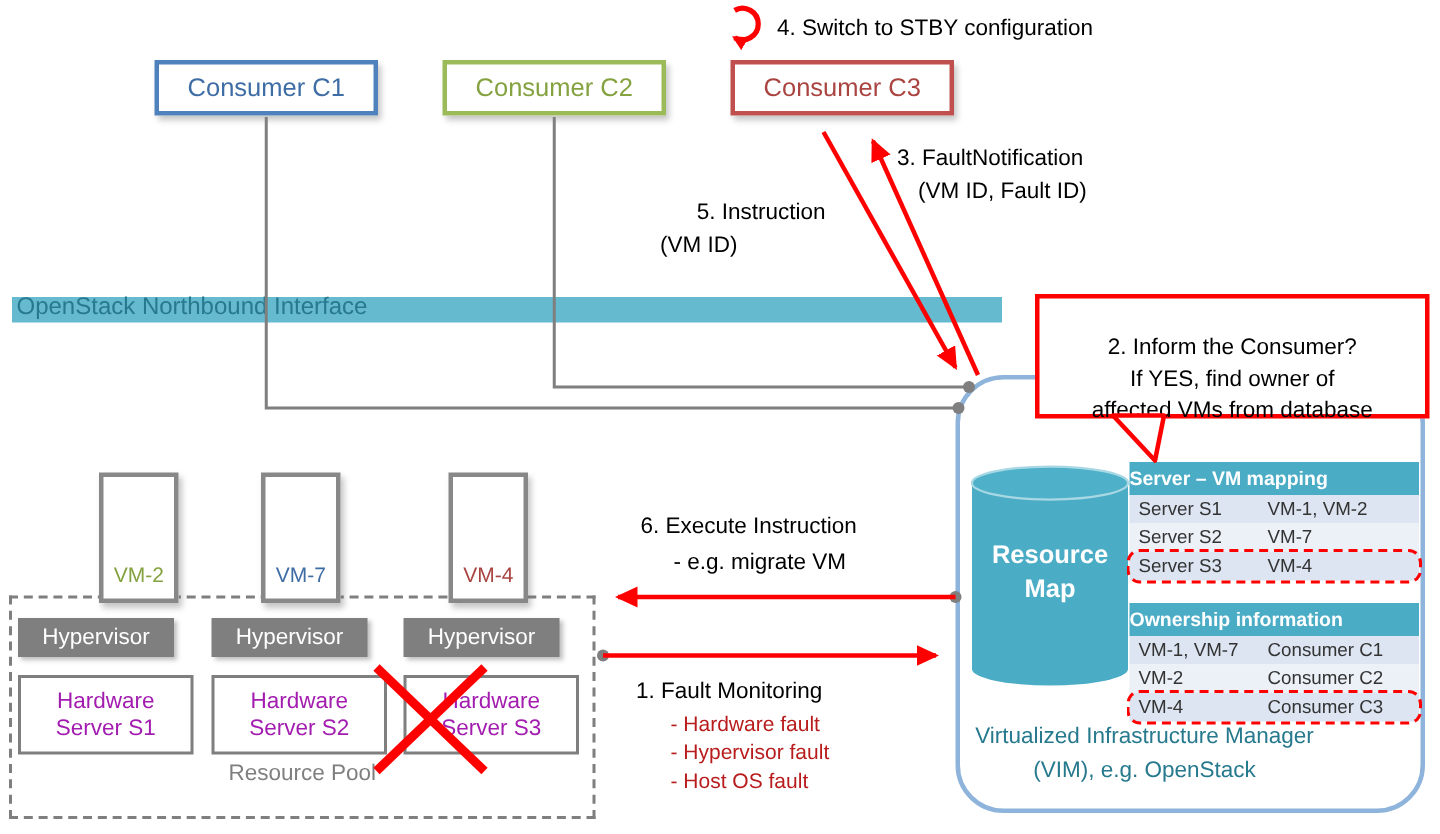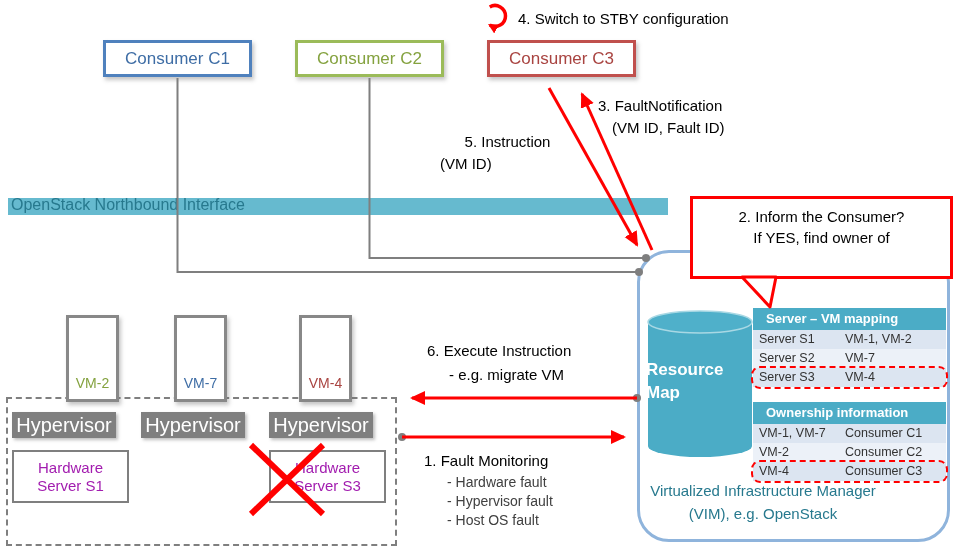--- a/index.html
+++ b/index.html
@@ -10,63 +10,63 @@
   
   .consumer{position:absolute;box-sizing:border-box;width:149px;height:37px;background:#fff;
             border:3px solid #888;text-align:center;line-height:31px;font-size:17px;
             box-shadow:2px 3px 4px rgba(110,110,110,.4)}
   .c-blue{border-color:#4F81BD;color:#3E6DA5}
   .c-green{border-color:#9BBB59;color:#84A23F}
   .c-red{border-color:#C0504D;color:#A94441}
 
   
   .note{position:absolute;font-size:15px;color:#000;white-space:nowrap}
-  .note-sm{position:absolute;font-size:14px;color:#404040;white-space:nowrap}
+  .note-sm{position:absolute;font-size:14px;color:#b91c1c;white-space:nowrap}
 
   
   .nb-bar{position:absolute;left:8px;top:198px;width:660px;height:17px;background:#66BACF}
   .nb-label{position:absolute;left:11px;top:196px;font-size:16px;color:#27798E;white-space:nowrap}
 
   
   .vim{position:absolute;left:637px;top:250px;width:313px;height:292px;background:#fff;
        border:3px solid #8FB4DC;border-radius:32px;box-sizing:border-box}
   .vim-label{position:absolute;left:640px;width:246px;text-align:center;font-size:15px;
              color:#27798E;white-space:nowrap}
 
   
   .inform-box{position:absolute;left:690px;top:196px;width:263px;height:83px;background:#fff;
               border:3px solid #FF0000;box-sizing:border-box;text-align:center;
-              font-size:15px;line-height:21px;padding-top:7px}
+              font-size:15px;line-height:21px;padding-top:22px}
 
   
-  .cyl-label{position:absolute;left:646px;top:358px;width:108px;text-align:left;color:#fff;
+  .cyl-label{position:absolute;left:646px;top:358px;width:108px;text-align:center;color:#fff;
              font-size:17px;font-weight:bold;line-height:23px}
 
   
   .tbl{position:absolute;left:753px;width:193px}
   .tbl-header{background:#4BACC6;color:#fff;font-weight:bold;font-size:13px;height:22px;
-              line-height:22px;padding-left:13px;box-sizing:border-box}
+              line-height:22px;padding-left:0;box-sizing:border-box}
   .trow{display:flex;height:19px;line-height:19px;font-size:12.5px;color:#333;position:relative}
   .trow:nth-child(even){background:#DCE5F1}
   .trow:nth-child(odd){background:#ECF1F8}
   .tc1{width:88px;padding-left:6px;box-sizing:border-box;overflow:hidden;white-space:nowrap}
   .tc2{flex:1;padding-left:4px;overflow:hidden;white-space:nowrap}
   .hl::after{content:'';position:absolute;left:-2px;top:-2px;right:-2px;bottom:-2px;
              border:2px dashed #FF0000;border-radius:9px;pointer-events:none}
 
   
   .rpool{position:absolute;left:6px;top:397px;width:391px;height:149px;
          border:2px dashed #7F7F7F;box-sizing:border-box}
   .rpool-label{position:absolute;left:6px;top:507px;width:391px;text-align:center;
                color:#7F7F7F;font-size:15px}
   .vmbox{position:absolute;top:315px;width:53px;height:87px;background:#fff;border:3px solid #888;
          box-sizing:border-box;box-shadow:2px 3px 4px rgba(110,110,110,.4)}
   .vmbox span{position:absolute;bottom:8px;left:0;width:100%;text-align:center;font-size:14px}
   .hyp{position:absolute;top:412px;width:104px;height:26px;background:#7F7F7F;color:#fff;
-       text-align:center;line-height:26px;font-size:20px;box-shadow:2px 2px 3px rgba(110,110,110,.45)}
+       text-align:center;line-height:26px;font-size:15px;box-shadow:2px 2px 3px rgba(110,110,110,.45)}
   .hw{position:absolute;top:450px;width:117px;height:53px;background:#fff;border:2px solid #7F7F7F;
       color:#a21caf;text-align:center;font-size:15px;line-height:18px;box-sizing:border-box;
       padding-top:7px}
 
   svg.overlay{position:absolute;left:0;top:0;pointer-events:none}
 </style>
 </head>
 <body>
 
 <div id="canvas">
@@ -132,39 +132,42 @@
       <span class="tc2">Consumer C3</span>
     </div>
   </div>
 
   <div class="vim-label" style="top:482px">Virtualized Infrastructure  Manager</div>
   <div class="vim-label" style="top:505px">(VIM), e.g. OpenStack</div>
 
   <div class="inform-box">
     <div>2. Inform the Consumer?</div>
     <div>If YES, find owner of</div>
+    <div>affected  VMs from database</div>
   </div>
 
   <div class="rpool"></div>
+  <div class="rpool-label">Resource Pool</div>
 
   <div class="vmbox c-green" style="left:66px">
       <span>VM-2</span>
     </div>
   <div class="vmbox c-blue" style="left:174px">
       <span>VM-7</span>
     </div>
   <div class="vmbox c-red" style="left:299px">
       <span>VM-4</span>
     </div>
 
   <div class="hyp" style="left:12px">Hypervisor</div>
   <div class="hyp" style="left:141px">Hypervisor</div>
   <div class="hyp" style="left:269px">Hypervisor</div>
 
   <div class="hw" style="left:12px">Hardware Server S1</div>
+  <div class="hw" style="left:141px">Hardware Server S2</div>
   <div class="hw" style="left:269px">Hardware Server S3</div>
 
   <svg class="overlay" width="960" height="556">
     <defs>
       <marker id="ah" markerUnits="userSpaceOnUse" markerWidth="18" markerHeight="16" refX="13" refY="7" orient="auto">
         <path d="M0,0 L15,7 L0,14 Z" fill="#FF0000"></path>
       </marker>
       <marker id="ahs" markerUnits="userSpaceOnUse" markerWidth="12" markerHeight="12" refX="8" refY="5" orient="auto">
         <path d="M0,0 L10,5 L0,10 Z" fill="#FF0000"></path>
       </marker>

